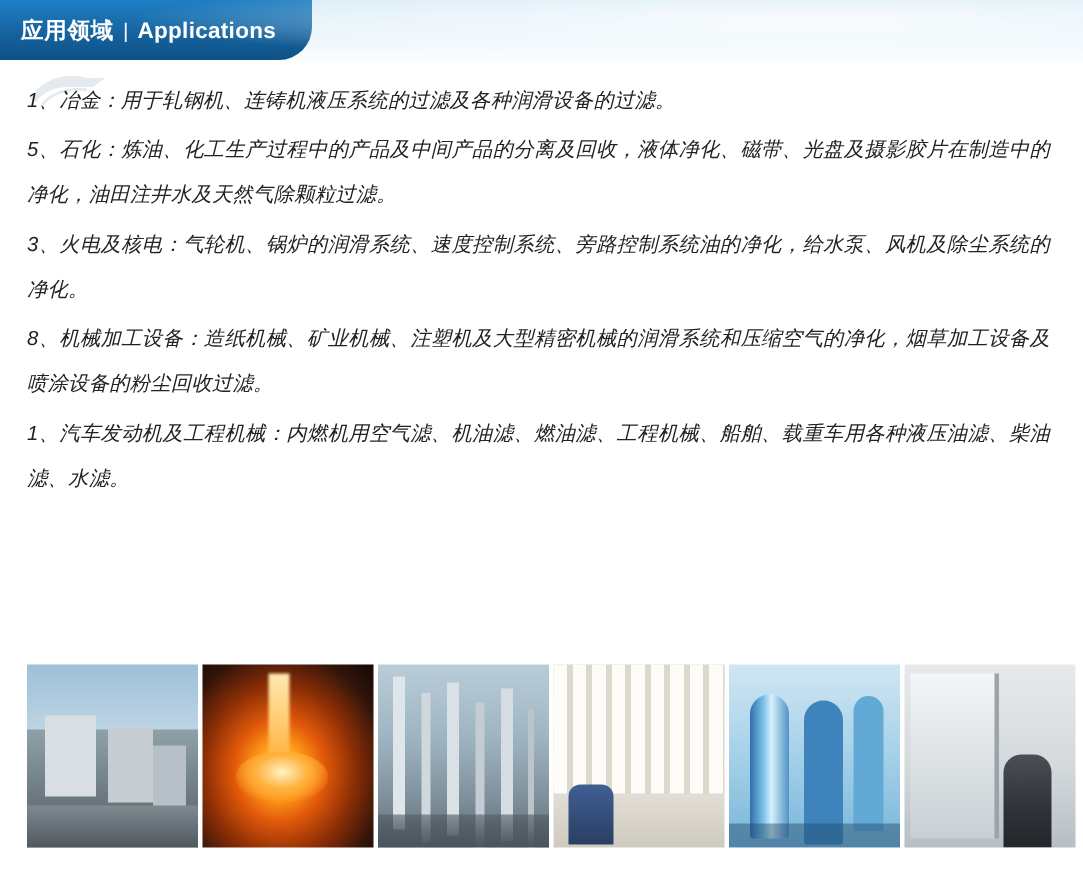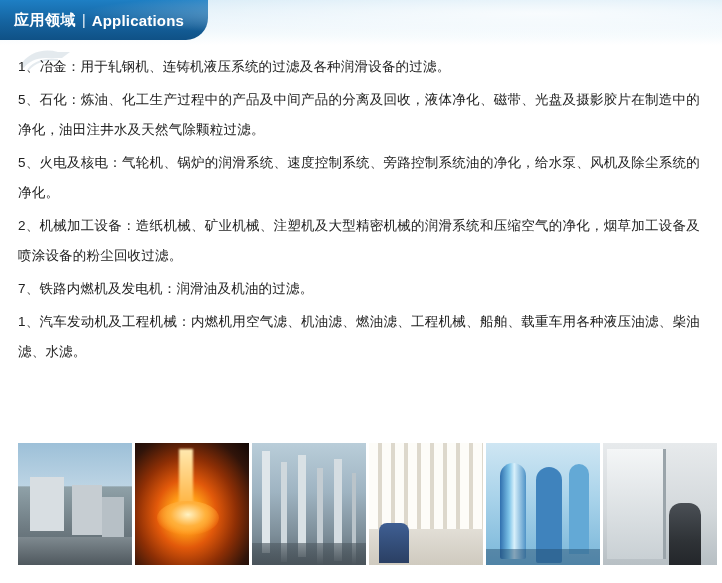--- a/index.html
+++ b/index.html
@@ -74,20 +74,21 @@
     top: 46px;
     width: 56px;
     height: 26px;
     opacity: 0.18;
   }
   .content {
     position: absolute;
     left: 0;
     top: 52px;
     width: 722px;
+    font-style: italic;
   }
   .para {
     color: #222222;
     font-size: 13.5px;
     line-height: 30px;
     margin: 0 0 3px 0;
     padding: 0 22px 0 18px;
     text-align: justify;
     letter-spacing: 0.2px;
   }
@@ -268,23 +269,22 @@
   <div class="watermark">
     <svg viewBox="0 0 56 26" width="56" height="26" aria-hidden="true">
       <path d="M2 20 C10 6, 26 2, 40 6 L52 6 L44 12 L28 12 C18 12, 10 16, 6 22 Z" fill="#6f8fa6"></path>
       <path d="M10 24 C16 16, 28 12, 40 14" stroke="#6f8fa6" stroke-width="2" fill="none"></path>
     </svg>
   </div>
 
   <div class="content">
     <p class="para">1、冶金：用于轧钢机、连铸机液压系统的过滤及各种润滑设备的过滤。</p>
     <p class="para">5、石化：炼油、化工生产过程中的产品及中间产品的分离及回收，液体净化、磁带、光盘及摄影胶片在制造中的净化，油田注井水及天然气除颗粒过滤。</p>
-    <p class="para">5、火电及核电：气轮机、锅炉的润滑系统、速度控制系统、旁路控制系统油的净化，给水泵、风机及除尘系统的净化。</p>
-    <p class="para">2、机械加工设备：造纸机械、矿业机械、注塑机及大型精密机械的润滑系统和压缩空气的净化，烟草加工设备及喷涂设备的粉尘回收过滤。</p>
-    <p class="para">7、铁路内燃机及发电机：润滑油及机油的过滤。</p>
+    <p class="para">3、火电及核电：气轮机、锅炉的润滑系统、速度控制系统、旁路控制系统油的净化，给水泵、风机及除尘系统的净化。</p>
+    <p class="para">8、机械加工设备：造纸机械、矿业机械、注塑机及大型精密机械的润滑系统和压缩空气的净化，烟草加工设备及喷涂设备的粉尘回收过滤。</p>
     <p class="para">1、汽车发动机及工程机械：内燃机用空气滤、机油滤、燃油滤、工程机械、船舶、载重车用各种液压油滤、柴油滤、水滤。</p>
   </div>
 
   <div class="gallery">
     <div class="photo photo-powerplant"></div>
     <div class="photo photo-steel"></div>
     <div class="photo photo-refinery"></div>
     <div class="photo photo-textile"></div>
     <div class="photo photo-cylinders"></div>
     <div class="photo photo-machining"></div>

